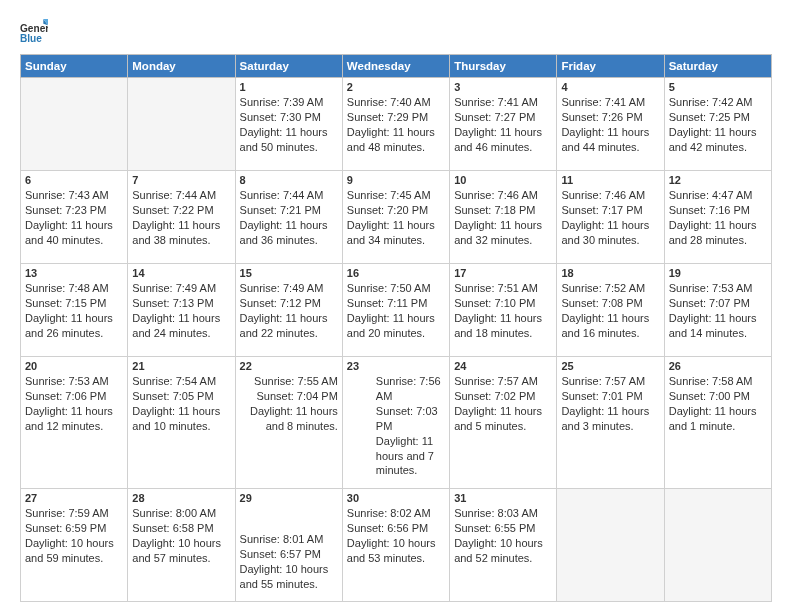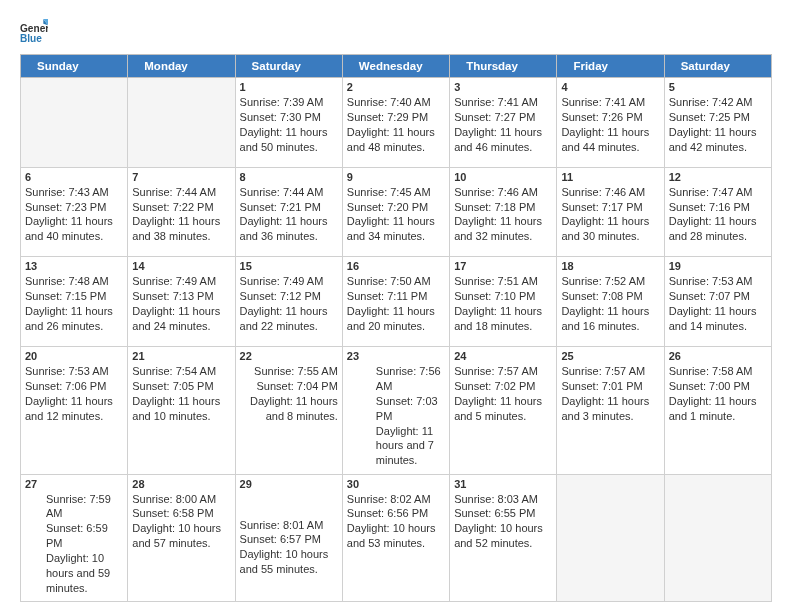--- a/index.html
+++ b/index.html
@@ -60,21 +60,21 @@
       flex: 1;
       border-collapse: collapse;
       width: 100%;
       table-layout: fixed;
     }
     .calendar th {
       background: #3a7bbf;
       color: #fff;
       font-size: 11.5px;
       font-weight: bold;
-      padding: 5px 16px;
+      padding: 5px 4px;
       text-align: left;
       border: 1px solid #c0c0c0;
     }
     .calendar td {
       vertical-align: top;
       border: 1px solid #d0d0d0;
       padding: 3px 4px;
       font-size: 9px;
       color: #333;
       background: #fff;
@@ -197,21 +197,21 @@
 Daylight: 11 hours and 32 minutes.</div>
           </td>
           <td>
             <span class="day-num">11</span>
             <div class="day-info" style="white-space: pre-line;">Sunrise: 7:46 AM
 Sunset: 7:17 PM
 Daylight: 11 hours and 30 minutes.</div>
           </td>
           <td>
             <span class="day-num">12</span>
-            <div class="day-info" style="white-space: pre-line;">Sunrise: 7:47 AM
+            <div class="day-info" style="white-space: pre-line;">Sunrise: 4:47 AM
 Sunset: 7:16 PM
 Daylight: 11 hours and 28 minutes.</div>
           </td>
         </tr>
         <tr>
           <td>
             <span class="day-num">13</span>
             <div class="day-info" style="white-space: pre-line;">Sunrise: 7:48 AM
 Sunset: 7:15 PM
 Daylight: 11 hours and 26 minutes.</div>
@@ -293,21 +293,21 @@
           <td>
             <span class="day-num">26</span>
             <div class="day-info" style="white-space: pre-line;">Sunrise: 7:58 AM
 Sunset: 7:00 PM
 Daylight: 11 hours and 1 minute.</div>
           </td>
         </tr>
         <tr>
           <td>
             <span class="day-num">27</span>
-            <div class="day-info" style="white-space: pre-line; margin-left: 21px;">Sunrise: 7:59 AM
+            <div class="day-info" style="white-space: pre-line;">Sunrise: 7:59 AM
 Sunset: 6:59 PM
 Daylight: 10 hours and 59 minutes.</div>
           </td>
           <td>
             <span class="day-num">28</span>
             <div class="day-info" style="white-space: pre-line;">Sunrise: 8:00 AM
 Sunset: 6:58 PM
 Daylight: 10 hours and 57 minutes.</div>
           </td>
           <td>

